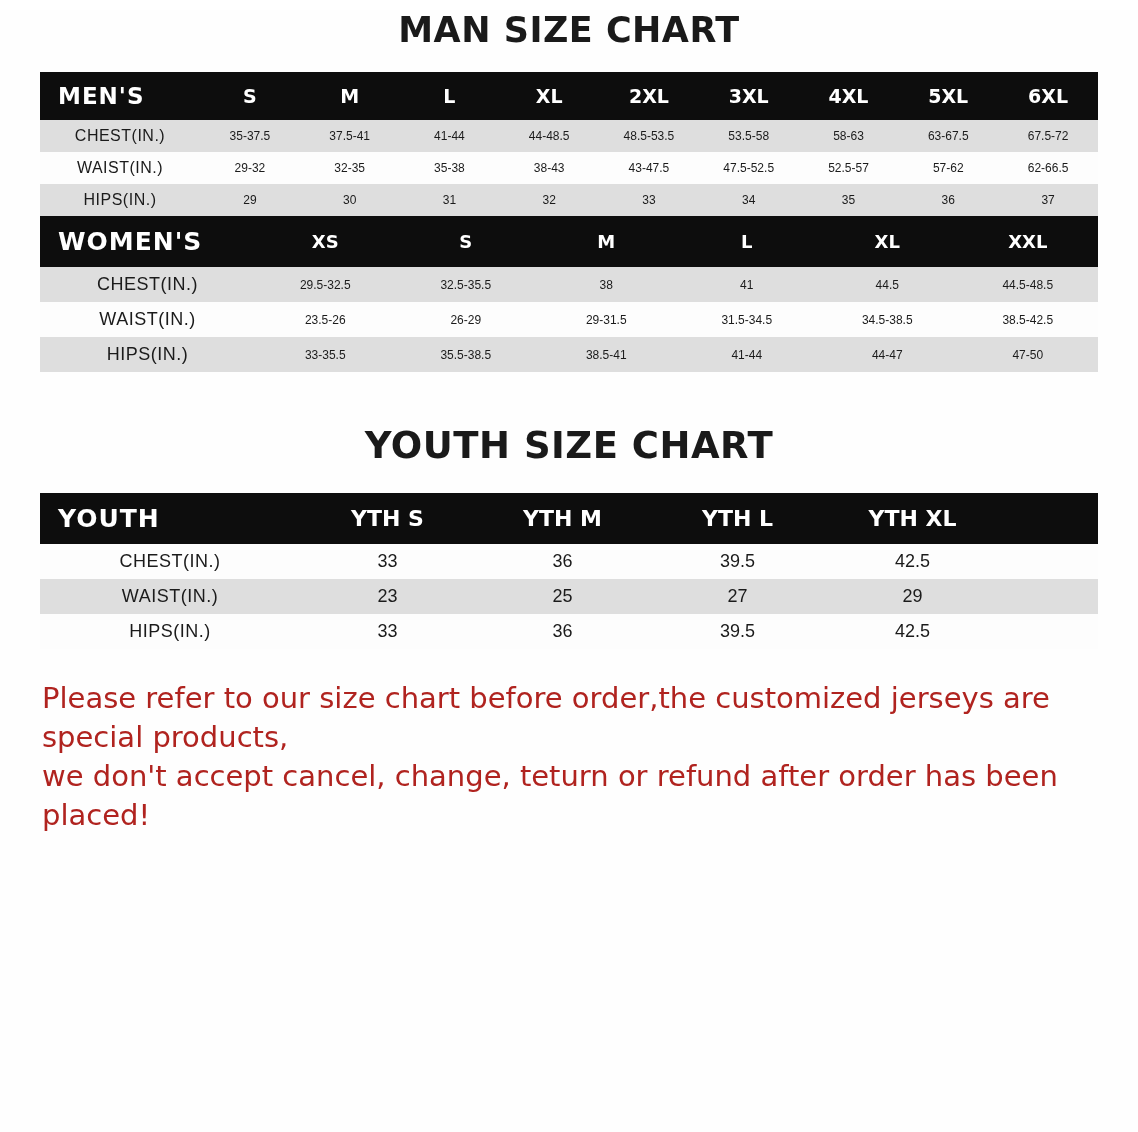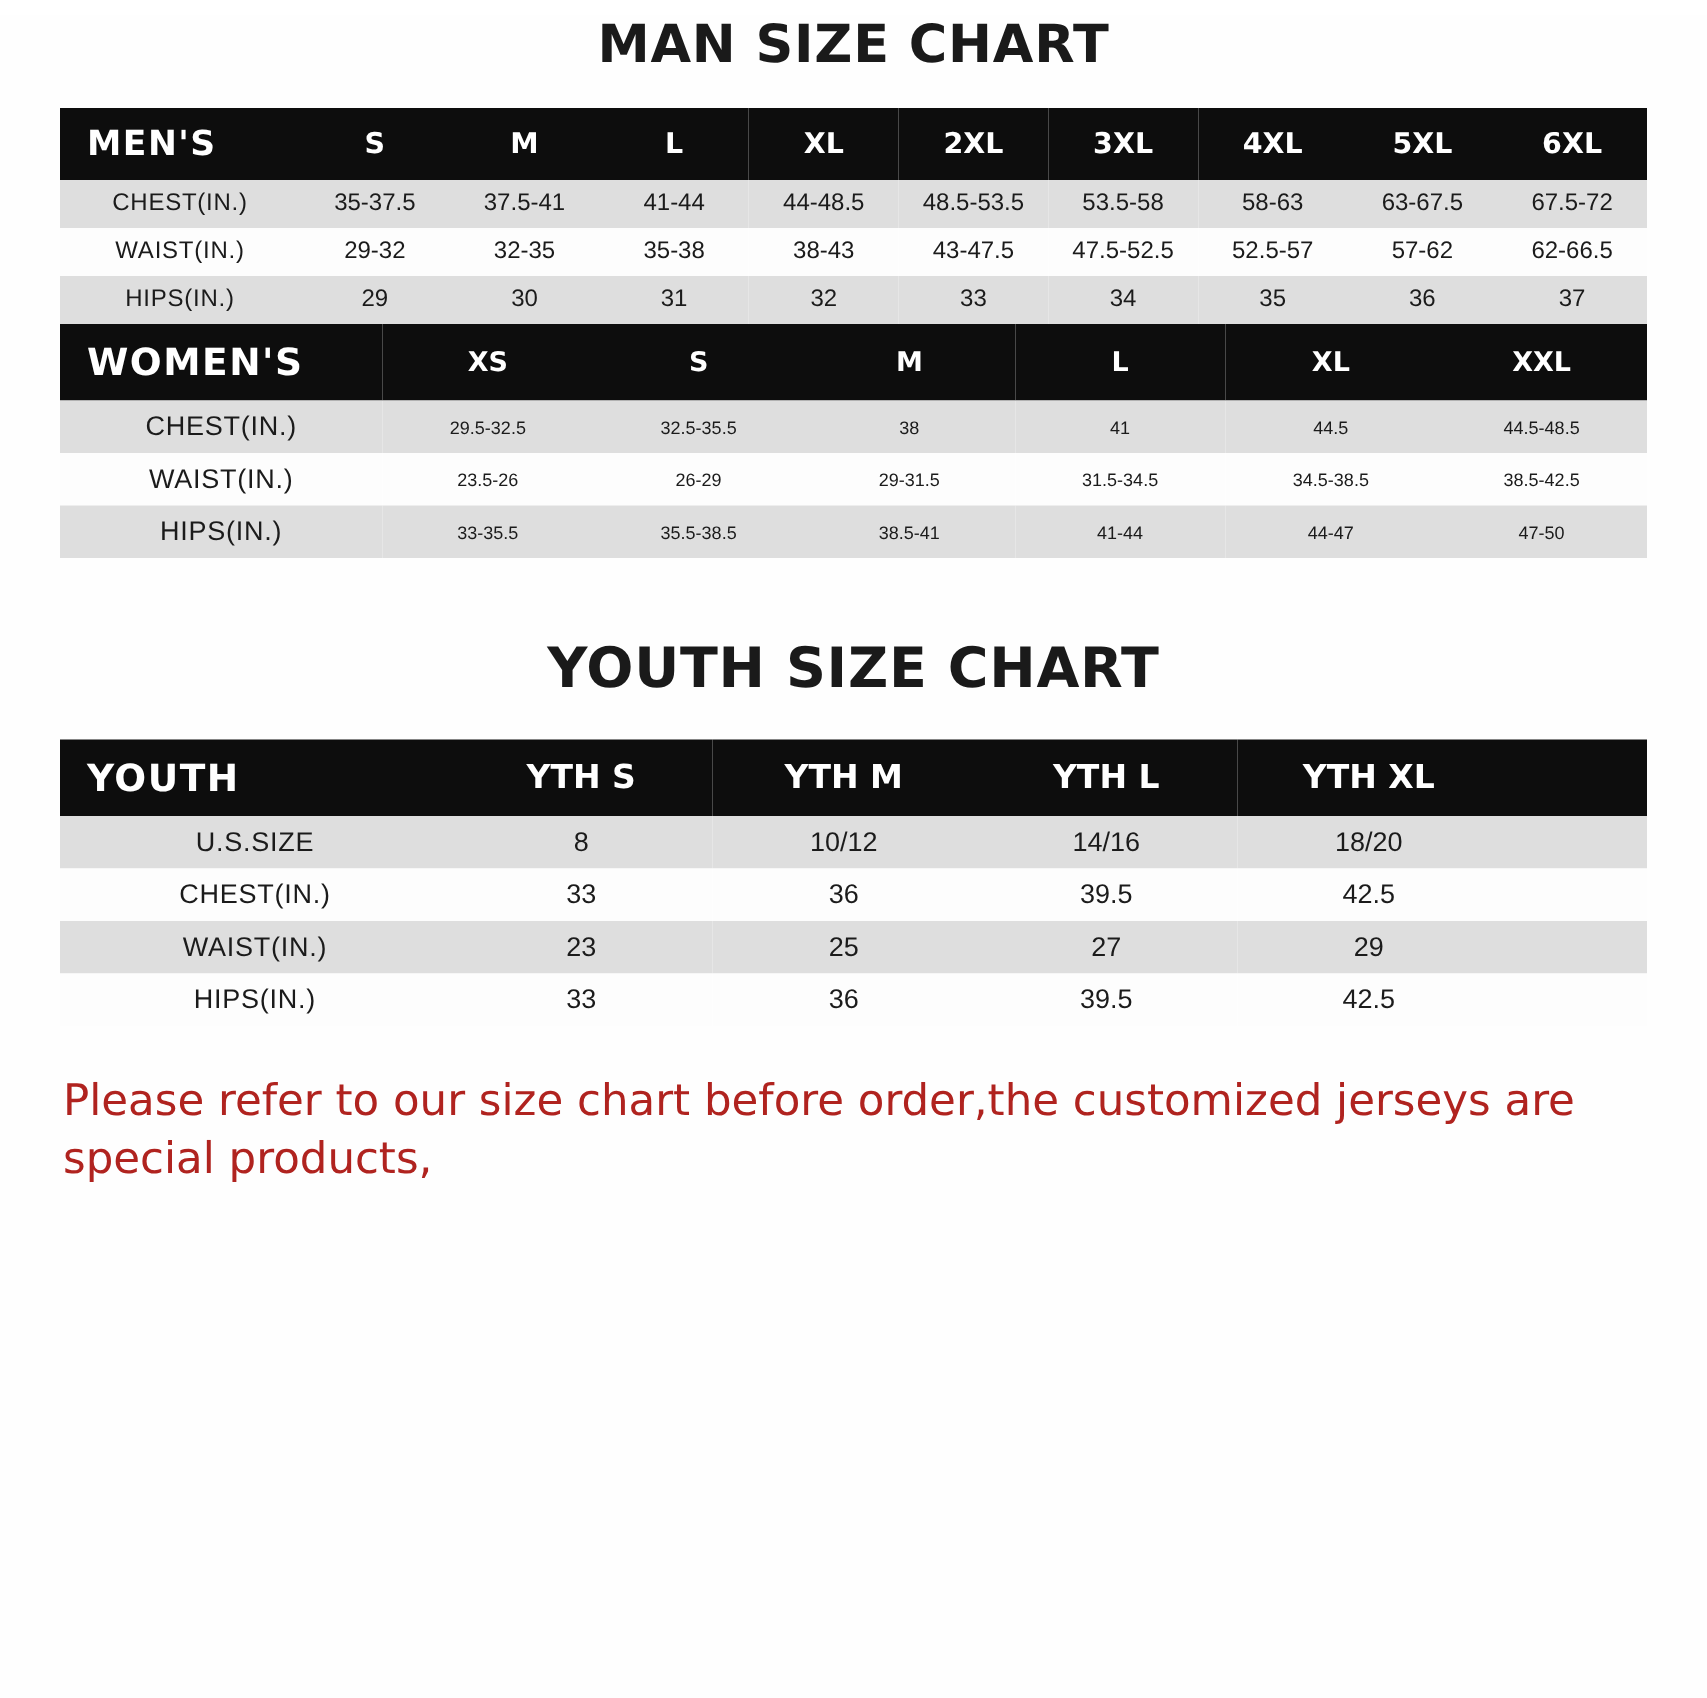--- a/index.html
+++ b/index.html
@@ -81,21 +81,21 @@
   table.size tbody td.rowlabel {
     text-align: center;
     letter-spacing: 0.5px;
   }
   tr.shade td { background: #dedede; }
   tr.plain td { background: #fdfdfd; }
 
   
   .men thead th { font-size: 19px; }
   .men thead th.rowlabel { font-size: 23px; }
-  .men tbody td { font-size: 16px; }
+  .men tbody td { font-size: 12px; }
   .men tbody td.rowlabel { font-size: 16px; }
 
   
   .women thead th { font-size: 18px; }
   .women thead th.rowlabel { font-size: 25px; }
   .women tbody td { font-size: 12px; padding: 10px 2px;}
   .women tbody td.rowlabel { font-size: 18px; }
 
   
   .youth thead th { font-size: 22px; }
@@ -242,28 +242,20 @@
         <tr>
           <th class="rowlabel">YOUTH</th>
           <th>YTH S</th>
           <th>YTH M</th>
           <th>YTH L</th>
           <th>YTH XL</th>
           <th></th>
         </tr>
       </thead>
       <tbody>
-        <tr class="shade">
-          <td class="rowlabel">U.S.SIZE</td>
-          <td>8</td>
-          <td>10/12</td>
-          <td>14/16</td>
-          <td>18/20</td>
-          <td></td>
-        </tr>
         <tr class="plain">
           <td class="rowlabel">CHEST(IN.)</td>
           <td>33</td>
           <td>36</td>
           <td>39.5</td>
           <td>42.5</td>
           <td></td>
         </tr>
         <tr class="shade">
           <td class="rowlabel">WAIST(IN.)</td>
@@ -280,15 +272,16 @@
           <td>39.5</td>
           <td>42.5</td>
           <td></td>
         </tr>
       </tbody>
     </table>
   </div>
 
   <div class="note">
     <div>Please refer to our size chart before order,the customized jerseys are special products,</div>
+    <div>we don't accept cancel, change, teturn or refund after order has been placed!</div>
   </div>
 
 </div>
 
 </body></html>

